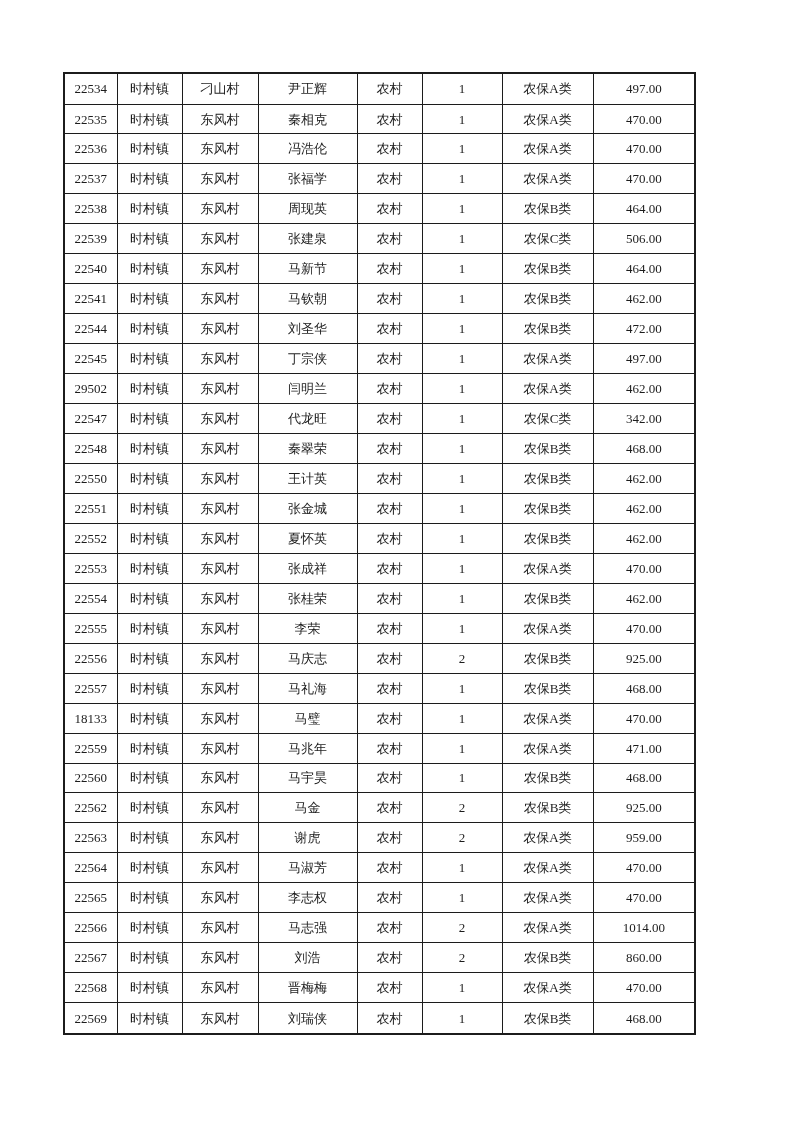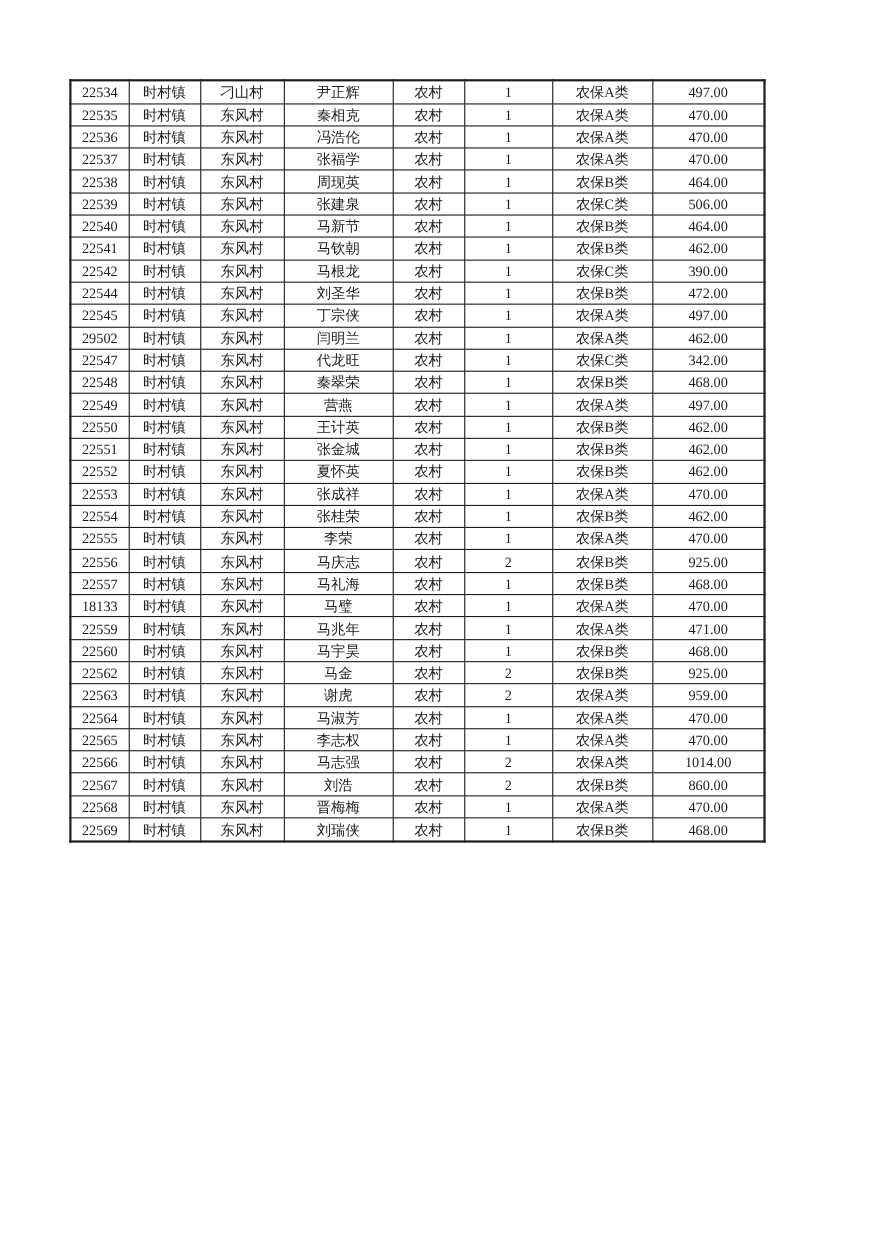--- a/index.html
+++ b/index.html
@@ -13,21 +13,21 @@
   }
   .sheet {
     position: absolute;
     left: 63px;
     top: 72px;
   }
   table.grid {
     border-collapse: collapse;
     table-layout: fixed;
     width: 631px;
-    height: 694px;
+    height: 963px;
     border: 2px solid #1c1c1c;
   }
   table.grid td {
     border: 1px solid #1c1c1c;
     text-align: center;
     vertical-align: middle;
     font-size: 13px;
     line-height: 1;
     color: #1c1c1c;
     padding: 0;
@@ -134,30 +134,20 @@
           <td>22541</td>
           <td>时村镇</td>
           <td>东风村</td>
           <td>马钦朝</td>
           <td>农村</td>
           <td>1</td>
           <td>农保B类</td>
           <td>462.00</td>
         </tr>
         <tr>
-          <td>22542</td>
-          <td>时村镇</td>
-          <td>东风村</td>
-          <td>马根龙</td>
-          <td>农村</td>
-          <td>1</td>
-          <td>农保C类</td>
-          <td>390.00</td>
-        </tr>
-        <tr>
           <td>22544</td>
           <td>时村镇</td>
           <td>东风村</td>
           <td>刘圣华</td>
           <td>农村</td>
           <td>1</td>
           <td>农保B类</td>
           <td>472.00</td>
         </tr>
         <tr>
@@ -192,30 +182,20 @@
         </tr>
         <tr>
           <td>22548</td>
           <td>时村镇</td>
           <td>东风村</td>
           <td>秦翠荣</td>
           <td>农村</td>
           <td>1</td>
           <td>农保B类</td>
           <td>468.00</td>
-        </tr>
-        <tr>
-          <td>22549</td>
-          <td>时村镇</td>
-          <td>东风村</td>
-          <td>营燕</td>
-          <td>农村</td>
-          <td>1</td>
-          <td>农保A类</td>
-          <td>497.00</td>
         </tr>
         <tr>
           <td>22550</td>
           <td>时村镇</td>
           <td>东风村</td>
           <td>王计英</td>
           <td>农村</td>
           <td>1</td>
           <td>农保B类</td>
           <td>462.00</td>

